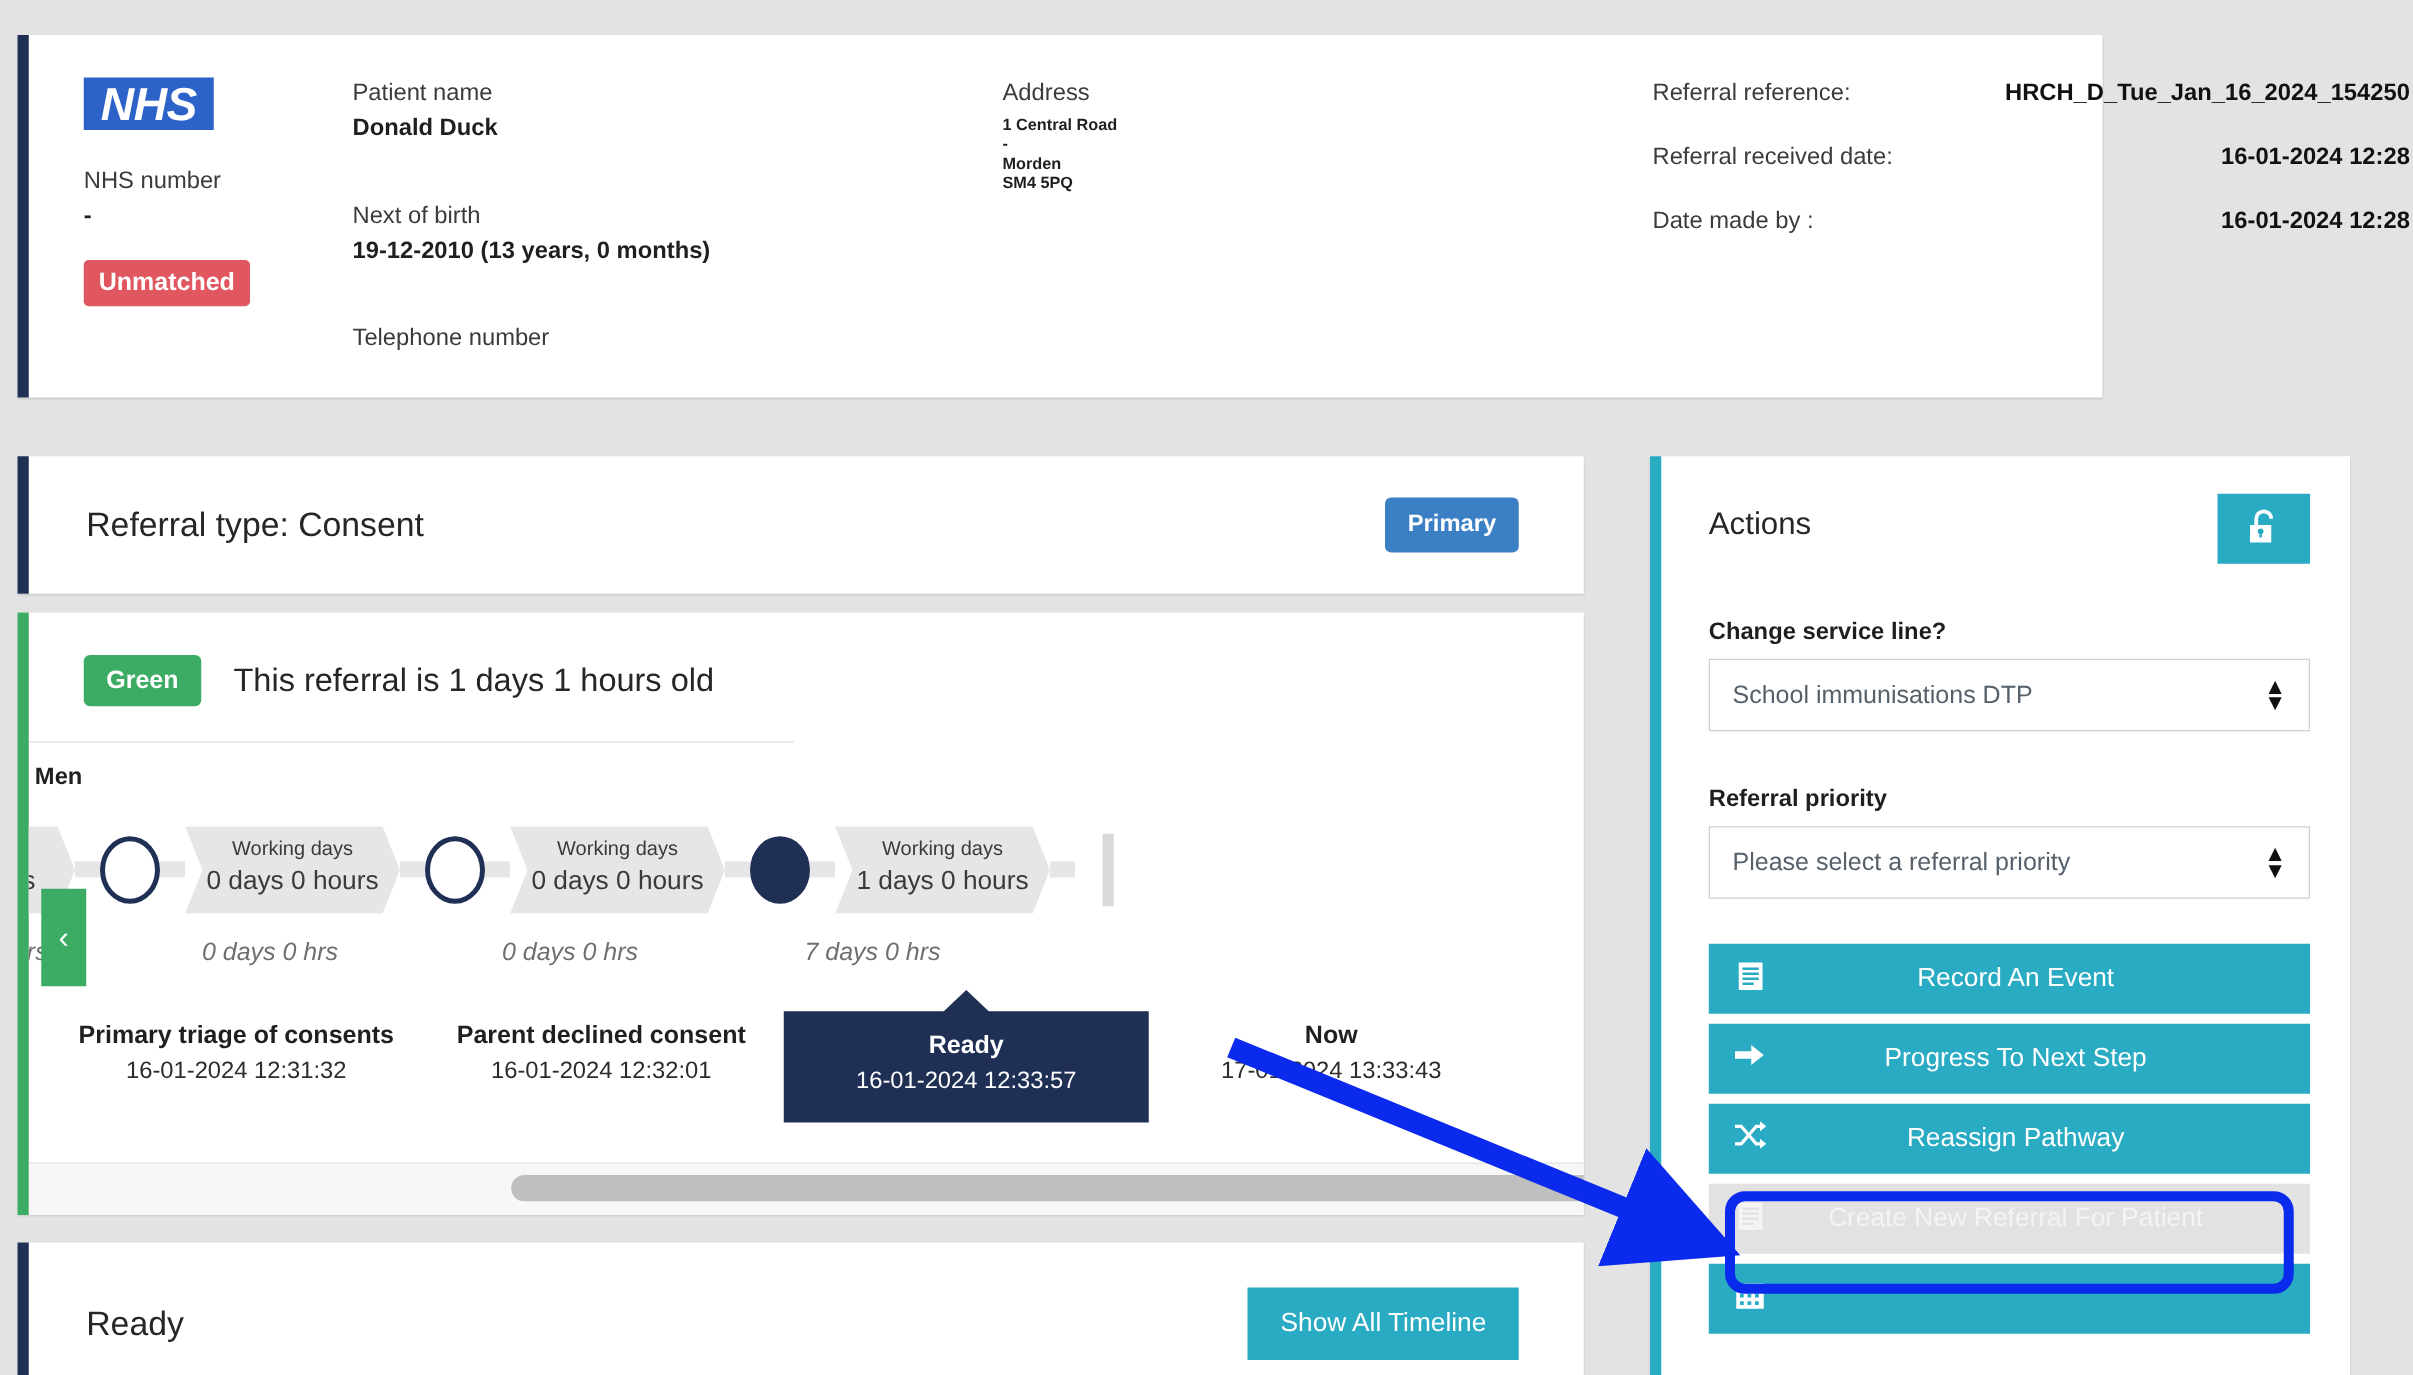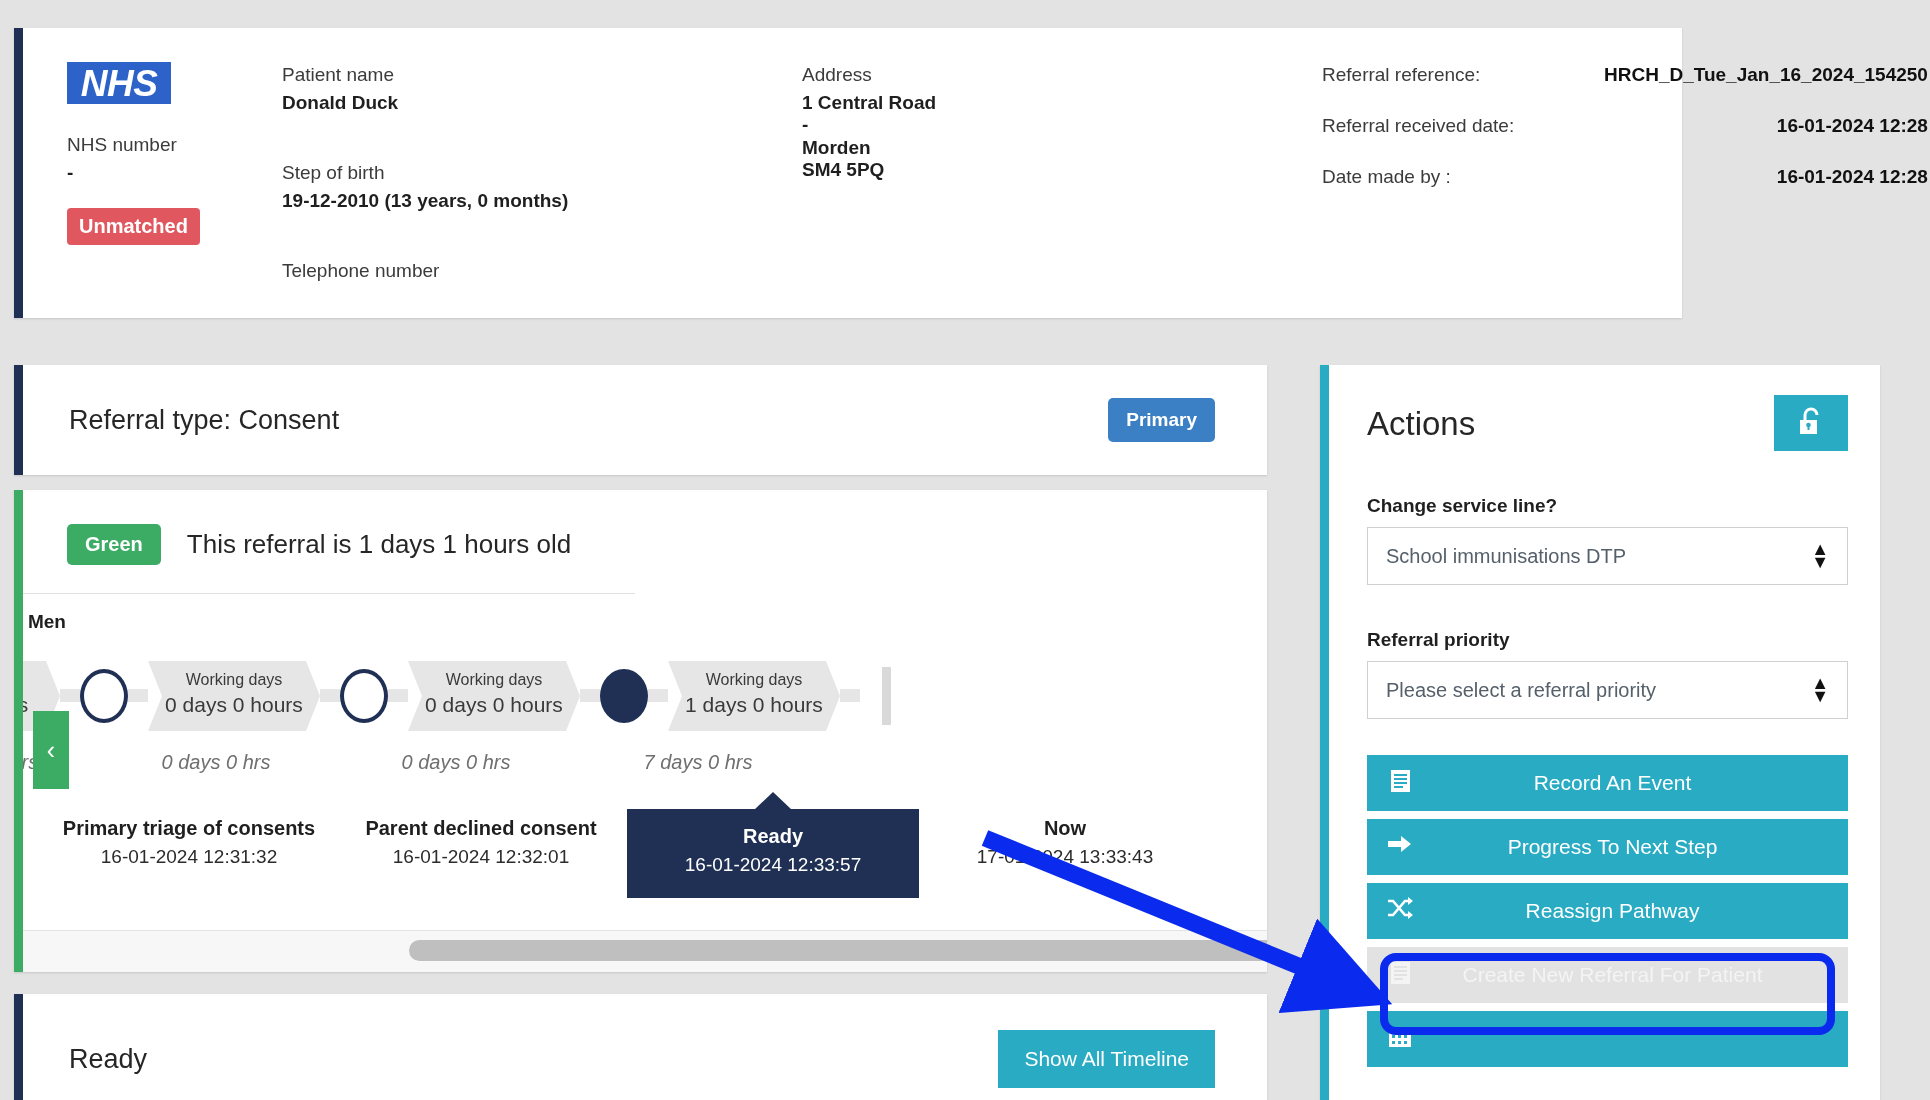--- a/index.html
+++ b/index.html
@@ -37,21 +37,21 @@
   .nhs-num-block { margin-top: 30px; }
   .badge-unmatched {
     display: inline-block; margin-top: 24px;
     background: #e0575f; color: #ffffff;
     font-size: 20px; font-weight: bold;
     padding: 7px 12px; border-radius: 4px;
   }
   .col-patient { width: 520px; flex: none; padding-top: 2px; }
   .col-address { width: 520px; flex: none; padding-top: 2px; }
   .gap-block { margin-top: 48px; }
-  .addr-line { font-size: 19px; color: #1f1f1f; font-weight: bold; line-height: 1.18; }
+  .addr-line { font-size: 13px; color: #1f1f1f; font-weight: bold; line-height: 1.18; }
 
   .col-ref { flex: 1; padding-top: 2px; }
   .ref-row { display: flex; align-items: baseline; margin-bottom: 29px; gap: 32px; }
   .ref-label { font-size: 19px; color: #3b3b3b; width: 250px; flex: none; }
   .ref-value { font-size: 19px; color: #111; font-weight: bold; flex: 1; text-align: right; padding-right: 4px; }
 
   
   .body-wrap { display: flex; gap: 0; margin-top: 47px; }
   .left-col { width: 1253px; flex: none; }
   .right-col { width: 560px; flex: none; margin-left: 53px; }
@@ -139,21 +139,21 @@
   }
   .ready-title { font-size: 27px; color: #262626; }
   .btn-teal {
     background: #29abc3; color: #fff; font-size: 21px;
     padding: 17px 26px; border: none; cursor: pointer;
   }
 
   
   .actions-card { padding: 30px 32px 22px 38px; min-height: 742px; }
   .actions-head { display: flex; align-items: flex-start; justify-content: space-between; }
-  .actions-title { font-size: 33px; color: #262626; padding-top: 10px; text-align: right; }
+  .actions-title { font-size: 25px; color: #262626; padding-top: 10px; text-align: right; }
   .lock-btn {
     width: 74px; height: 56px; background: #29abc3; border: none;
     display: flex; align-items: center; justify-content: center; cursor: pointer;
   }
   .form-label { font-size: 19px; font-weight: bold; color: #1f1f1f; margin: 44px 0 10px 0; }
   .select-box {
     height: 58px; border: 1px solid #d0d0d0; background: #fff;
     display: flex; align-items: center; justify-content: space-between;
     padding: 0 18px 0 18px; cursor: pointer;
   }
@@ -192,21 +192,21 @@
       </div>
       <div class="badge-unmatched">Unmatched</div>
     </div>
 
     <div class="col-patient">
       <div>
         <div class="field-label">Patient name</div>
         <div class="field-value">Donald Duck</div>
       </div>
       <div class="gap-block">
-        <div class="field-label">Step of birth</div>
+        <div class="field-label">Next of birth</div>
         <div class="field-value">19-12-2010 (13 years, 0 months)</div>
       </div>
       <div class="gap-block">
         <div class="field-label">Telephone number</div>
       </div>
     </div>
 
     <div class="col-address">
       <div class="field-label">Address</div>
       <div>

